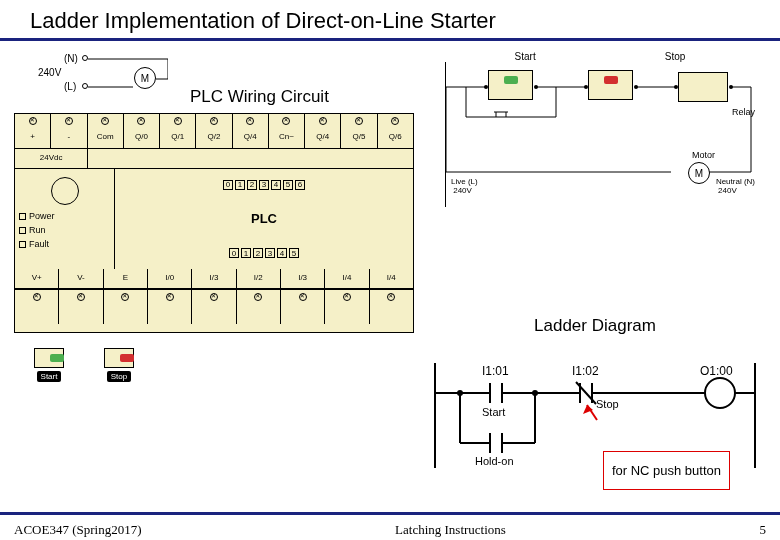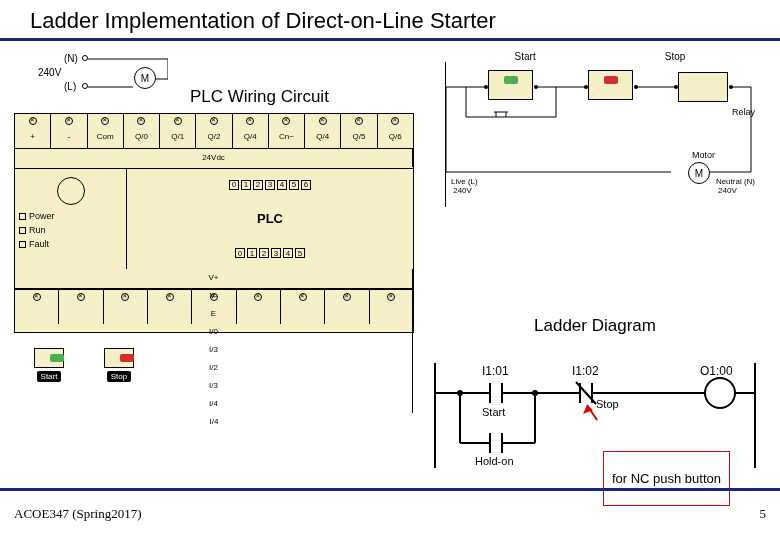--- a/index.html
+++ b/index.html
@@ -10,28 +10,28 @@
   .plc-header { position: relative; height: 60px; }
   .lbl { font-size: 10px; position: absolute; }
   .motor-sym { width: 22px; height: 22px; border: 1.5px solid #000; border-radius: 50%; display: flex; align-items: center; justify-content: center; font-size: 10px; background: #fff; }
   .plc-body { border: 1px solid #000; background: #f5f0c8; position: relative; height: 220px; }
   .term-row { display: flex; border-bottom: 1px solid #000; height: 35px; }
   .term { flex: 1; border-right: 1px solid #000; font-size: 8px; text-align: center; position: relative; padding-top: 18px; }
   .term:last-child { border-right: none; }
   .screw { width: 8px; height: 8px; border: 1px solid #000; border-radius: 50%; position: absolute; top: 3px; left: 50%; transform: translateX(-50%); }
   .screw::before { content: '✕'; font-size: 6px; position: absolute; top: -2px; left: 0px; }
   .plc-mid { display: flex; height: 100px; }
-  .plc-left { width: 112px; border-right: 1px solid #000; display: flex; flex-direction: column; padding: 4px; font-size: 9px; }
+  .plc-left { width: 100px; border-right: 1px solid #000; display: flex; flex-direction: column; padding: 4px; font-size: 9px; }
   .led-row { display: flex; align-items: center; gap: 3px; margin: 2px 0; }
   .led { width: 7px; height: 7px; border: 1px solid #000; }
   .plc-center { flex: 1; display: flex; flex-direction: column; justify-content: space-around; align-items: center; }
   .num-row { font-size: 8px; display: flex; gap: 2px; }
   .num-box { width: 10px; height: 10px; border: 1px solid #000; display: flex; align-items: center; justify-content: center; }
   .plc-name { font-size: 13px; font-weight: bold; }
-  .i-row { height: 20px; border-bottom: 1px solid #000; display: flex; font-size: 8px; flex-direction: column; }
+  .i-row { height: 20px; border-bottom: 1px solid #000; display: flex; font-size: 8px; }
   .i-row div { flex: 1; border-right: 1px solid #000; text-align: center; line-height: 18px; }
   .i-row div:last-child { border-right: none; }
   .push-buttons { position: absolute; left: 20px; top: 295px; display: flex; gap: 40px; }
   .pb { display: flex; flex-direction: column; align-items: center; font-size: 8px; }
   .pb-sym { width: 30px; height: 20px; border: 1px solid #000; margin-bottom: 3px; position: relative; background: #f5f0c8; }
   .pb-label { background: #000; color: #fff; padding: 1px 4px; border-radius: 2px; }
   .elec-area { position: absolute; left: 440px; top: 10px; width: 320px; }
   .elec-title { font-size: 17px; text-align: center; margin-bottom: 10px; }
   .plc-wiring-label { position: absolute; left: 190px; top: 46px; font-size: 17px; }
   .elec-circuit { position: relative; height: 145px; border-left: 1px solid #000; margin: 0 5px; }
@@ -40,22 +40,22 @@
   .btn-start { width: 14px; height: 8px; background: #4caf50; border-radius: 2px; position: absolute; top: 5px; left: 15px; }
   .btn-stop { width: 14px; height: 8px; background: #d32f2f; border-radius: 2px; position: absolute; top: 5px; left: 15px; }
   .relay-lbl { position: absolute; right: 0; top: 45px; font-size: 9px; }
   .motor-lbl { position: absolute; right: 40px; top: 88px; font-size: 9px; }
   .live-lbl { position: absolute; left: 5px; top: 115px; font-size: 8px; }
   .neutral-lbl { position: absolute; right: 0; top: 115px; font-size: 8px; }
   .motor-m { position: absolute; right: 45px; top: 100px; }
   .ladder-area { position: absolute; left: 420px; top: 275px; width: 350px; }
   .ladder-title { font-size: 17px; text-align: center; margin-bottom: 22px; }
   .ladder-svg { width: 350px; height: 115px; }
-  .nc-note { position: absolute; right: 50px; top: 410px; font-size: 13px; border: 1px solid #d00; padding: 19px 8px; }
-  .footer { position: absolute; bottom: 16px; left: 0; right: 0; height: 36px; border-top: 3px solid #1a237e; display: flex; justify-content: space-between; align-items: flex-end; padding: 2px 14px; font-family: 'Times New Roman', serif; font-size: 13px; }
+  .nc-note { position: absolute; right: 50px; top: 410px; font-size: 13px; border: 1px solid #d00; padding: 11px 8px; }
+  .footer { position: absolute; bottom: 0; left: 0; right: 0; height: 28px; border-top: 3px solid #1a237e; display: flex; justify-content: space-between; align-items: flex-end; padding: 2px 14px; font-family: 'Times New Roman', serif; font-size: 13px; }
   .dot { width: 6px; height: 6px; border: 1px solid #000; border-radius: 50%; position: absolute; background:#fff;}
 </style>
 </head>
 <body>
 
 <div class="title">Ladder Implementation of Direct-on-Line Starter</div>
 
 <div class="content">
 
   <div class="plc-wiring-label">PLC Wiring Circuit</div>
@@ -270,14 +270,15 @@
       <text x="176" y="50" font-size="11">Stop</text>
       <text x="55" y="107" font-size="11">Hold-on</text>
     </svg>
   </div>
 
   <div class="nc-note">for NC push button</div>
 </div>
 
 <div class="footer">
   <span>ACOE347 (Spring2017)</span>
+  <span>Latching Instructions</span>
   <span>5</span>
 </div>
 
 </body></html>

